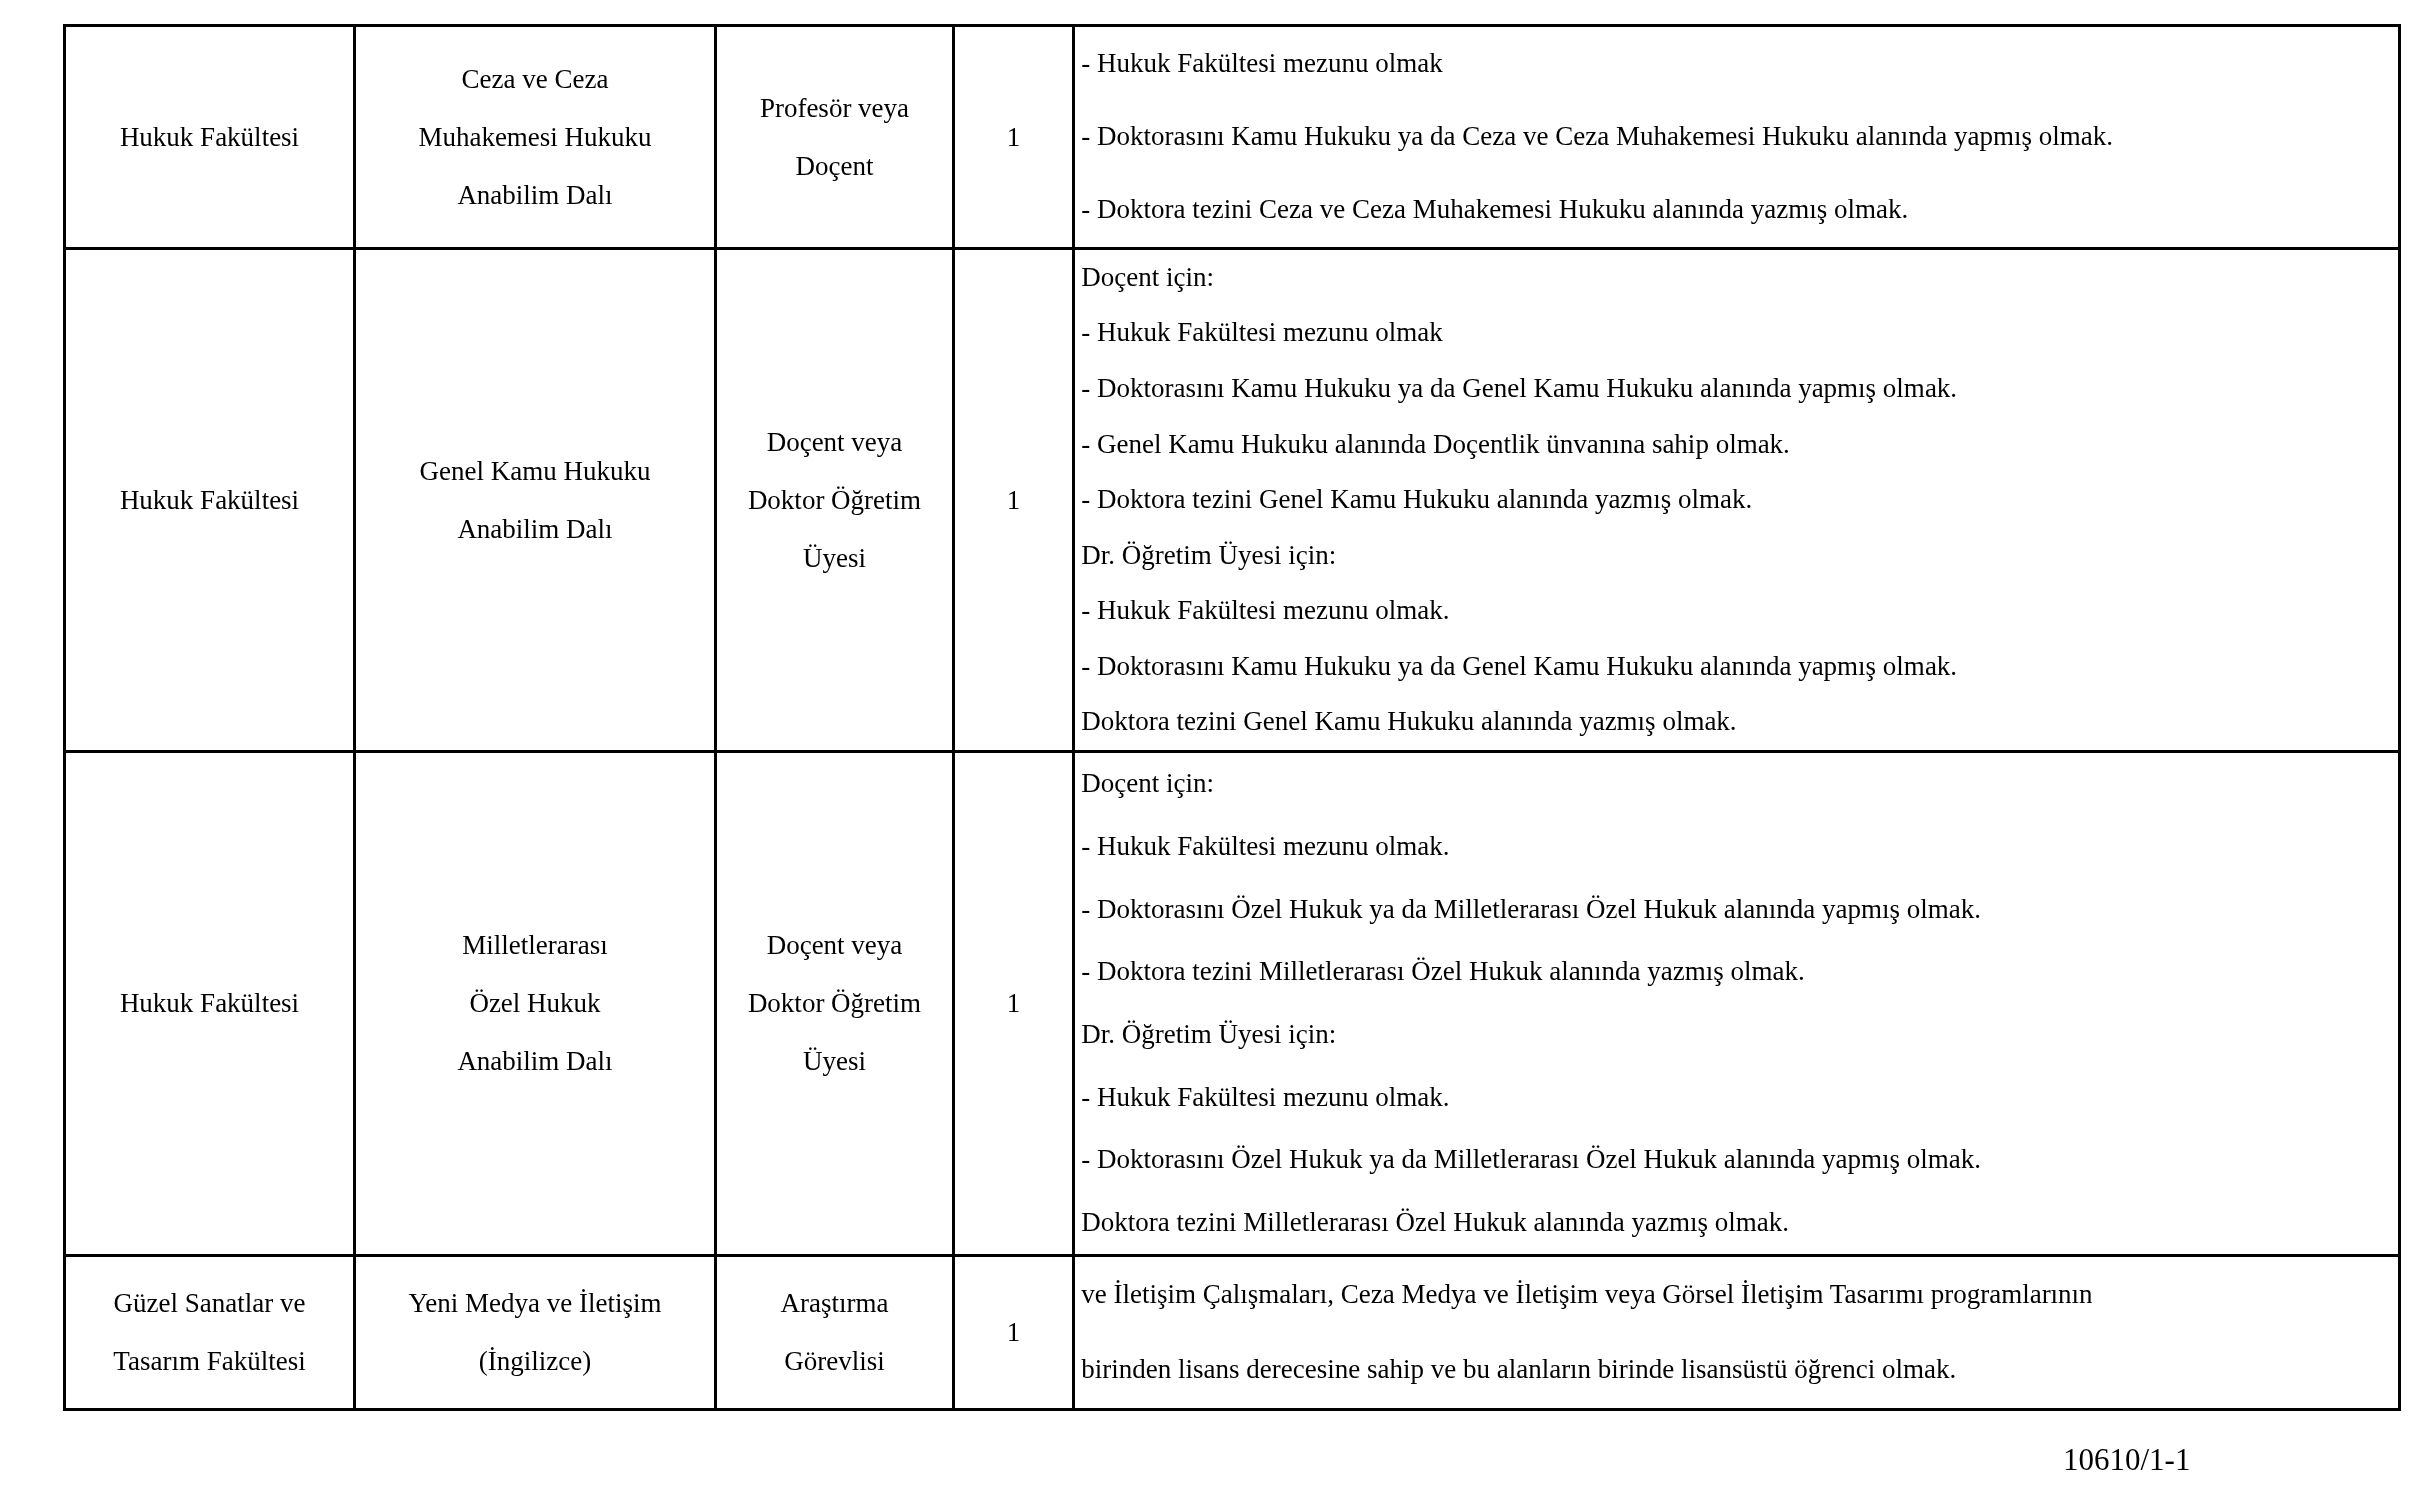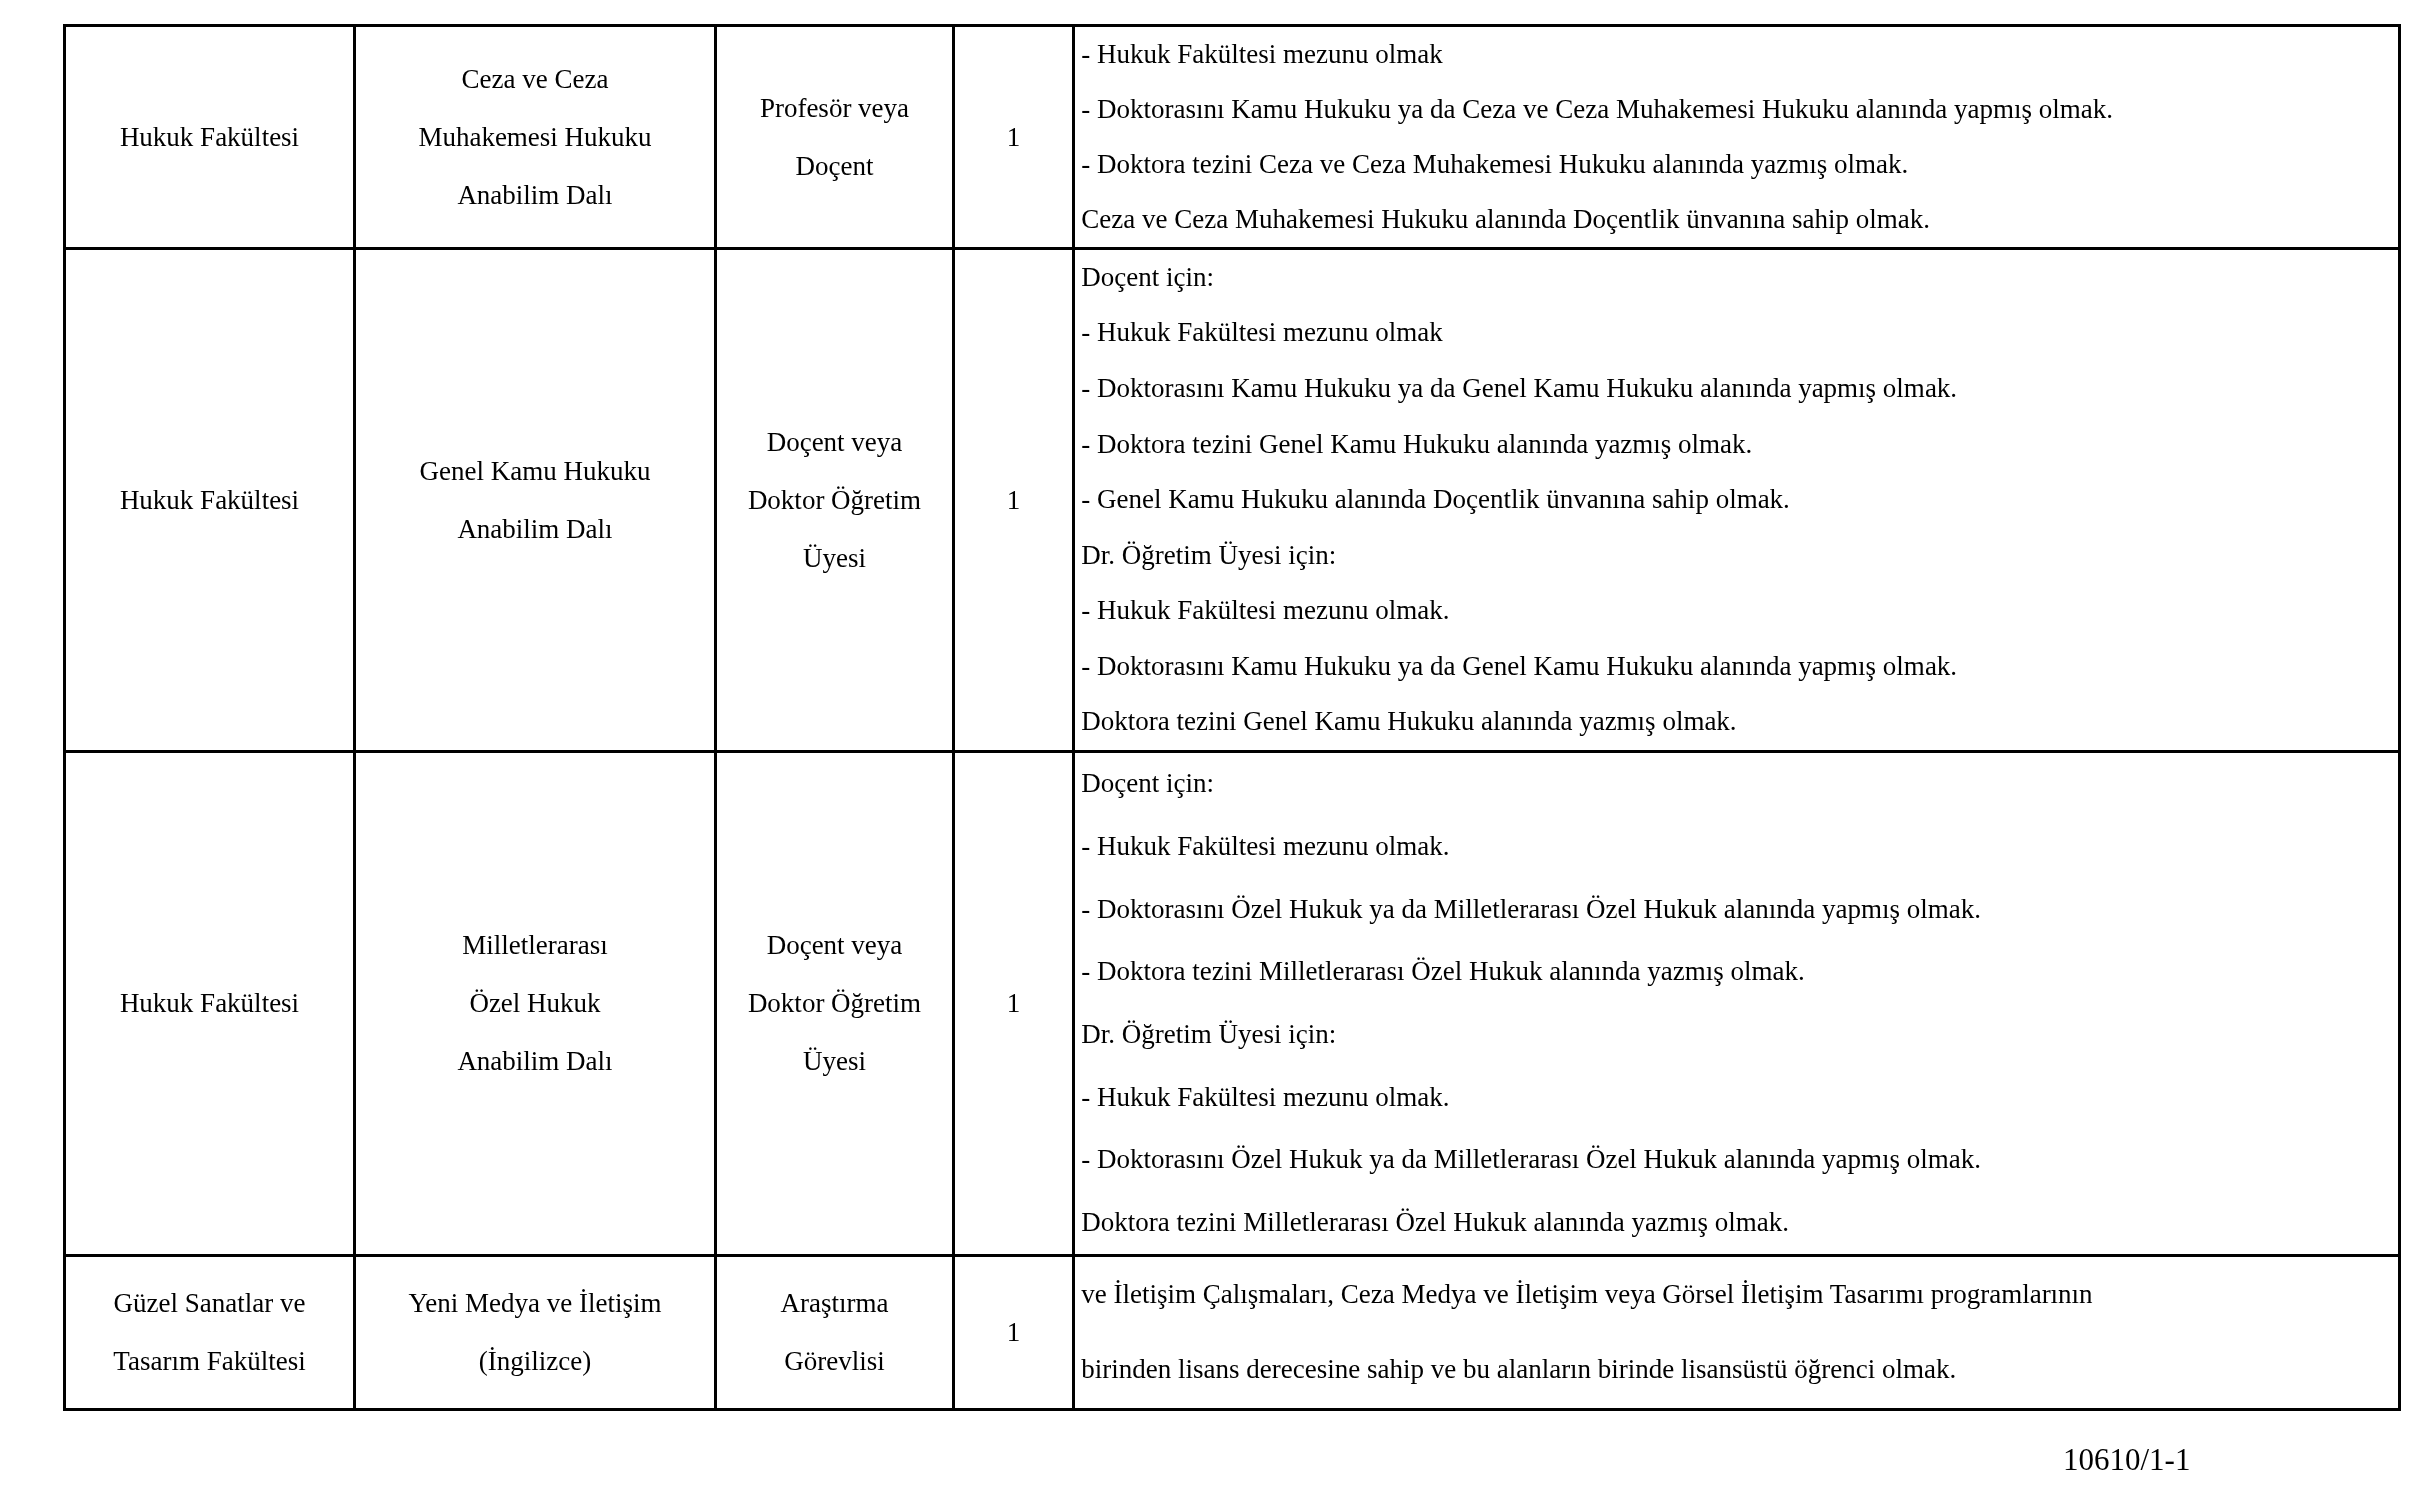--- a/index.html
+++ b/index.html
@@ -105,21 +105,20 @@
   <div class="cell">
     <div class="center-lines">
       <div class="cell-line">1</div>
     </div>
   </div>
   <div class="cell last-col">
     <div class="req-lines">
         <div class="req-line">- Hukuk Fakültesi mezunu olmak</div>
         <div class="req-line">- Doktorasını Kamu Hukuku ya da Ceza ve Ceza Muhakemesi Hukuku alanında yapmış olmak.</div>
         <div class="req-line">- Doktora tezini Ceza ve Ceza Muhakemesi Hukuku alanında yazmış olmak.</div>
-        <div class="req-line">Ceza ve Ceza Muhakemesi Hukuku alanında Doçentlik ünvanına sahip olmak.</div>
       </div>
   </div>
 
   <div class="cell">
     <div class="center-lines">
         <div class="cell-line">Hukuk Fakültesi</div>
       </div>
   </div>
   <div class="cell">
     <div class="center-lines">
@@ -137,22 +136,22 @@
   <div class="cell">
     <div class="center-lines">
       <div class="cell-line">1</div>
     </div>
   </div>
   <div class="cell last-col">
     <div class="req-lines">
         <div class="req-line">Doçent için:</div>
         <div class="req-line">- Hukuk Fakültesi mezunu olmak</div>
         <div class="req-line">- Doktorasını Kamu Hukuku ya da Genel Kamu Hukuku alanında yapmış olmak.</div>
+        <div class="req-line">- Genel Kamu Hukuku alanında Doçentlik ünvanına sahip olmak.</div>
         <div class="req-line">- Doktora tezini Genel Kamu Hukuku alanında yazmış olmak.</div>
-        <div class="req-line">- Genel Kamu Hukuku alanında Doçentlik ünvanına sahip olmak.</div>
         <div class="req-line">Dr. Öğretim Üyesi için:</div>
         <div class="req-line">- Hukuk Fakültesi mezunu olmak.</div>
         <div class="req-line">- Doktorasını Kamu Hukuku ya da Genel Kamu Hukuku alanında yapmış olmak.</div>
         <div class="req-line">Doktora tezini Genel Kamu Hukuku alanında yazmış olmak.</div>
       </div>
   </div>
 
   <div class="cell">
     <div class="center-lines">
         <div class="cell-line">Hukuk Fakültesi</div>

